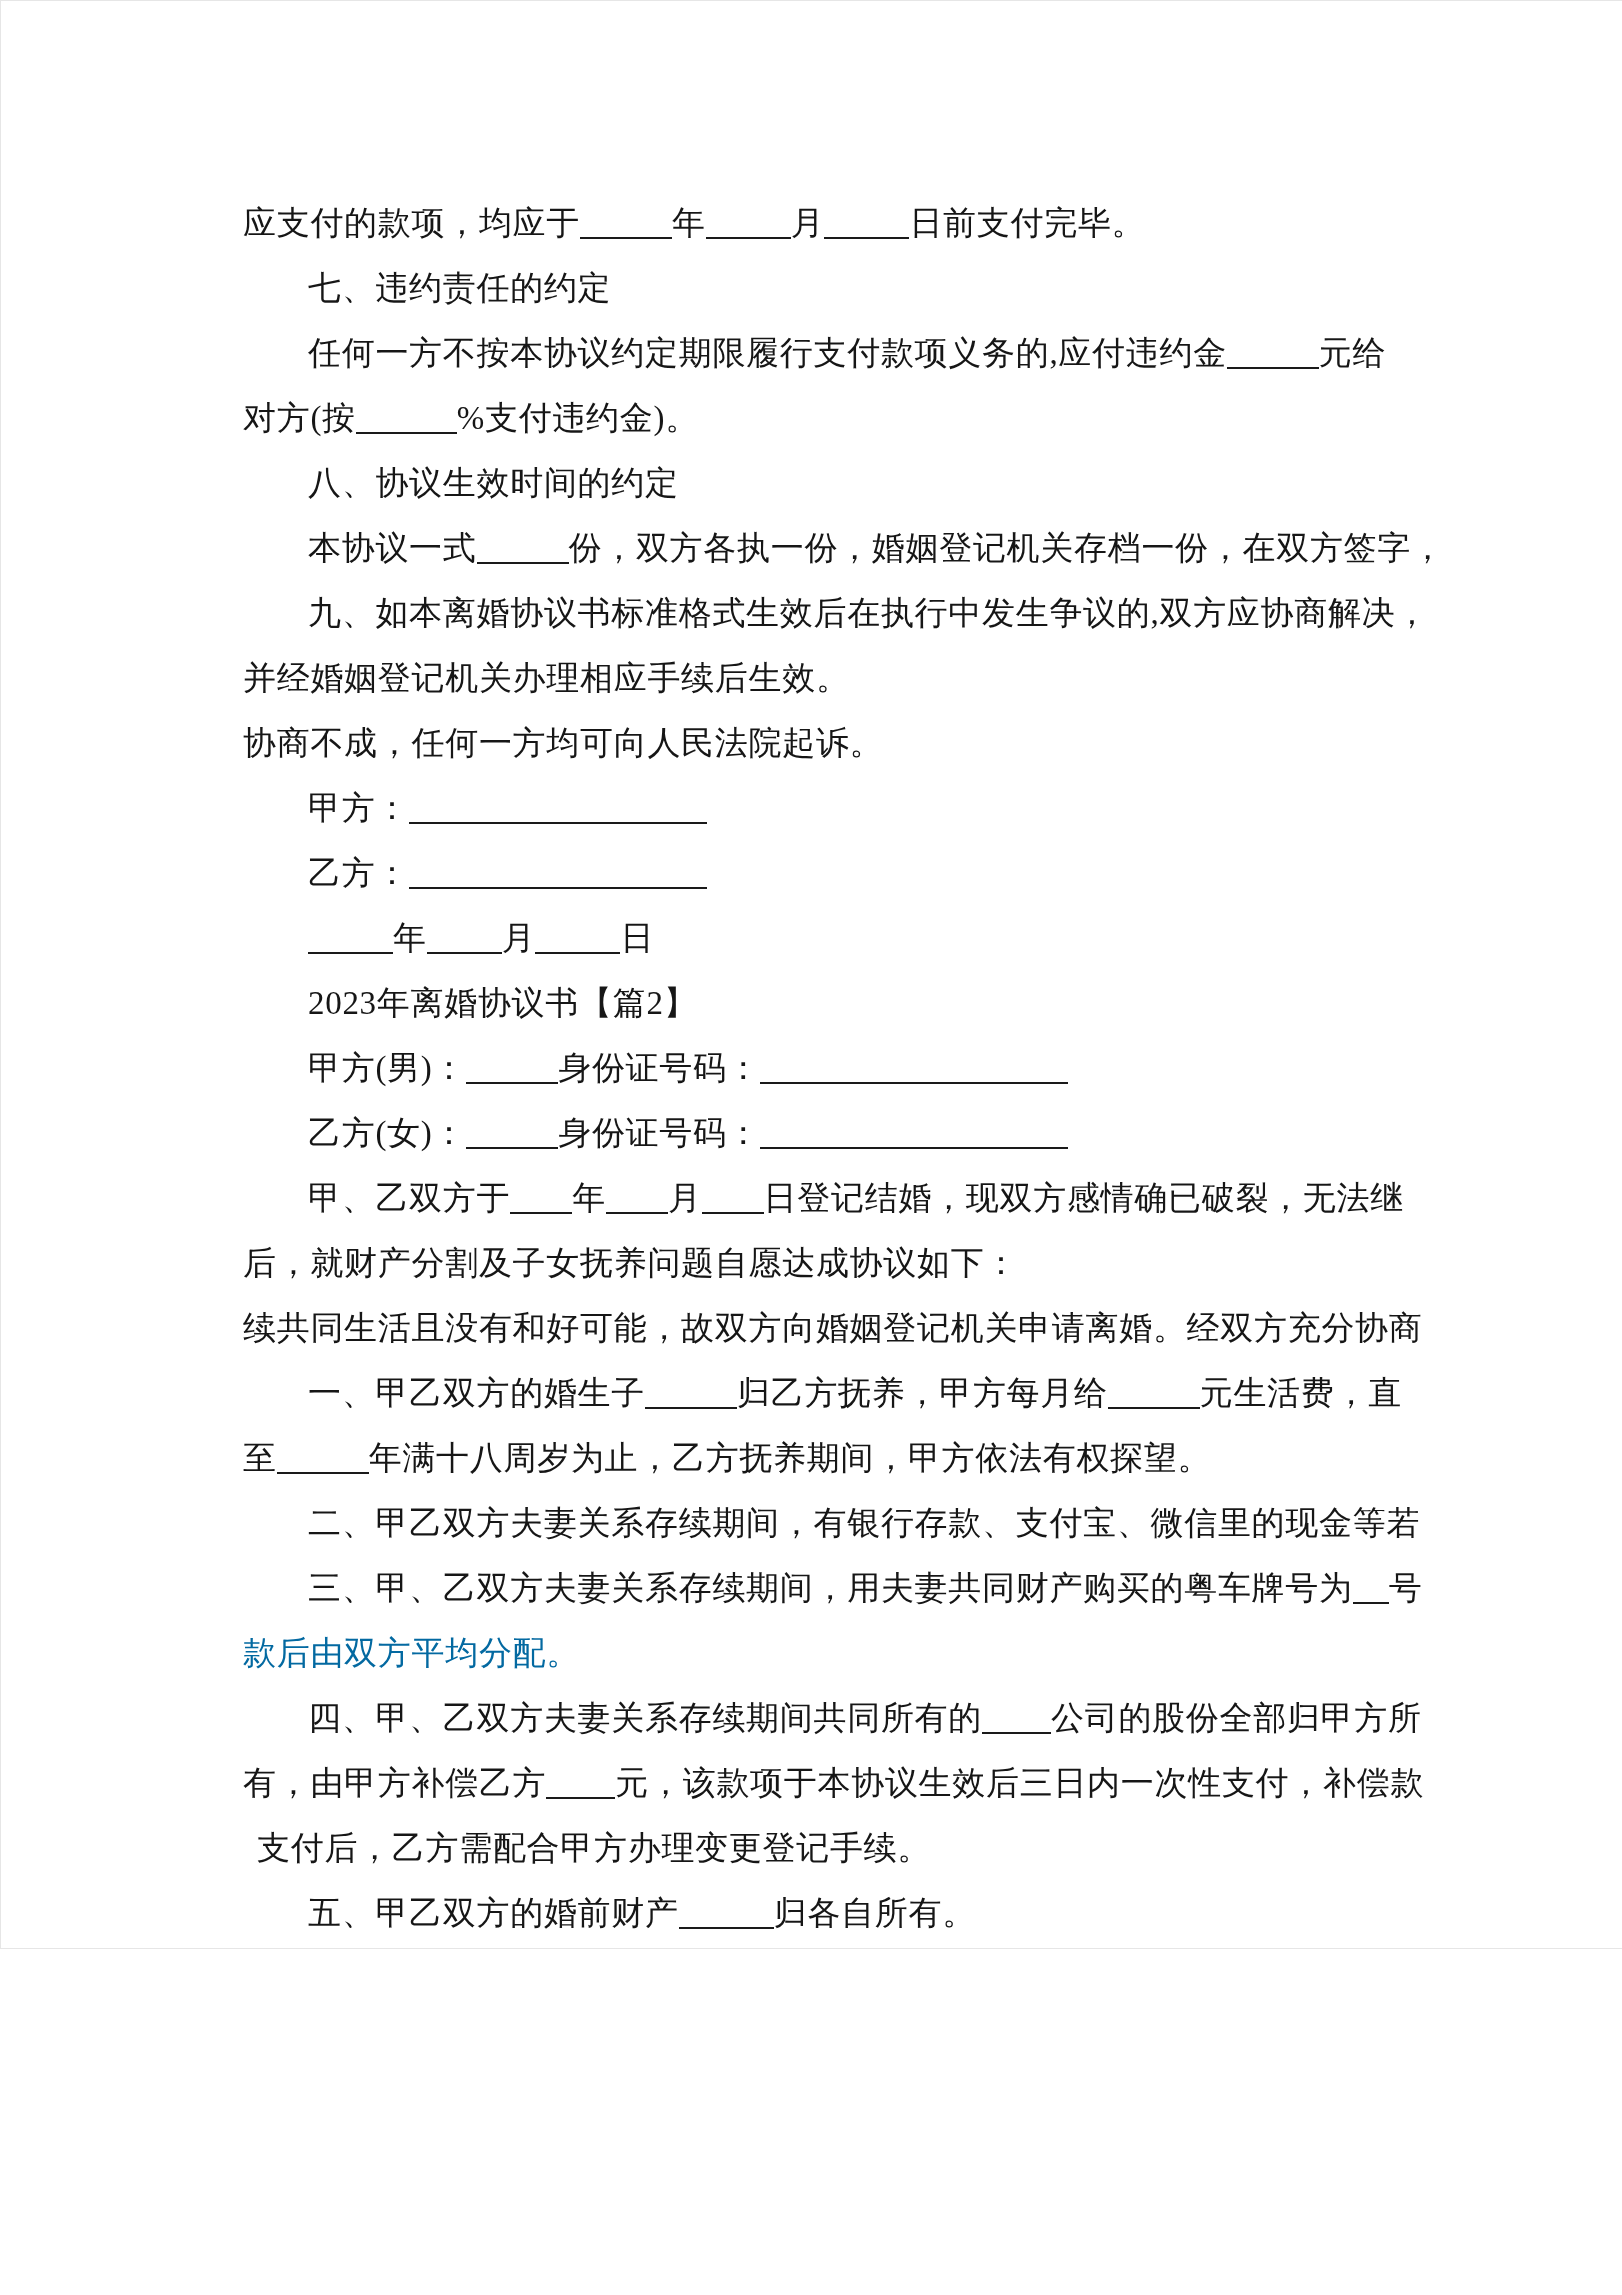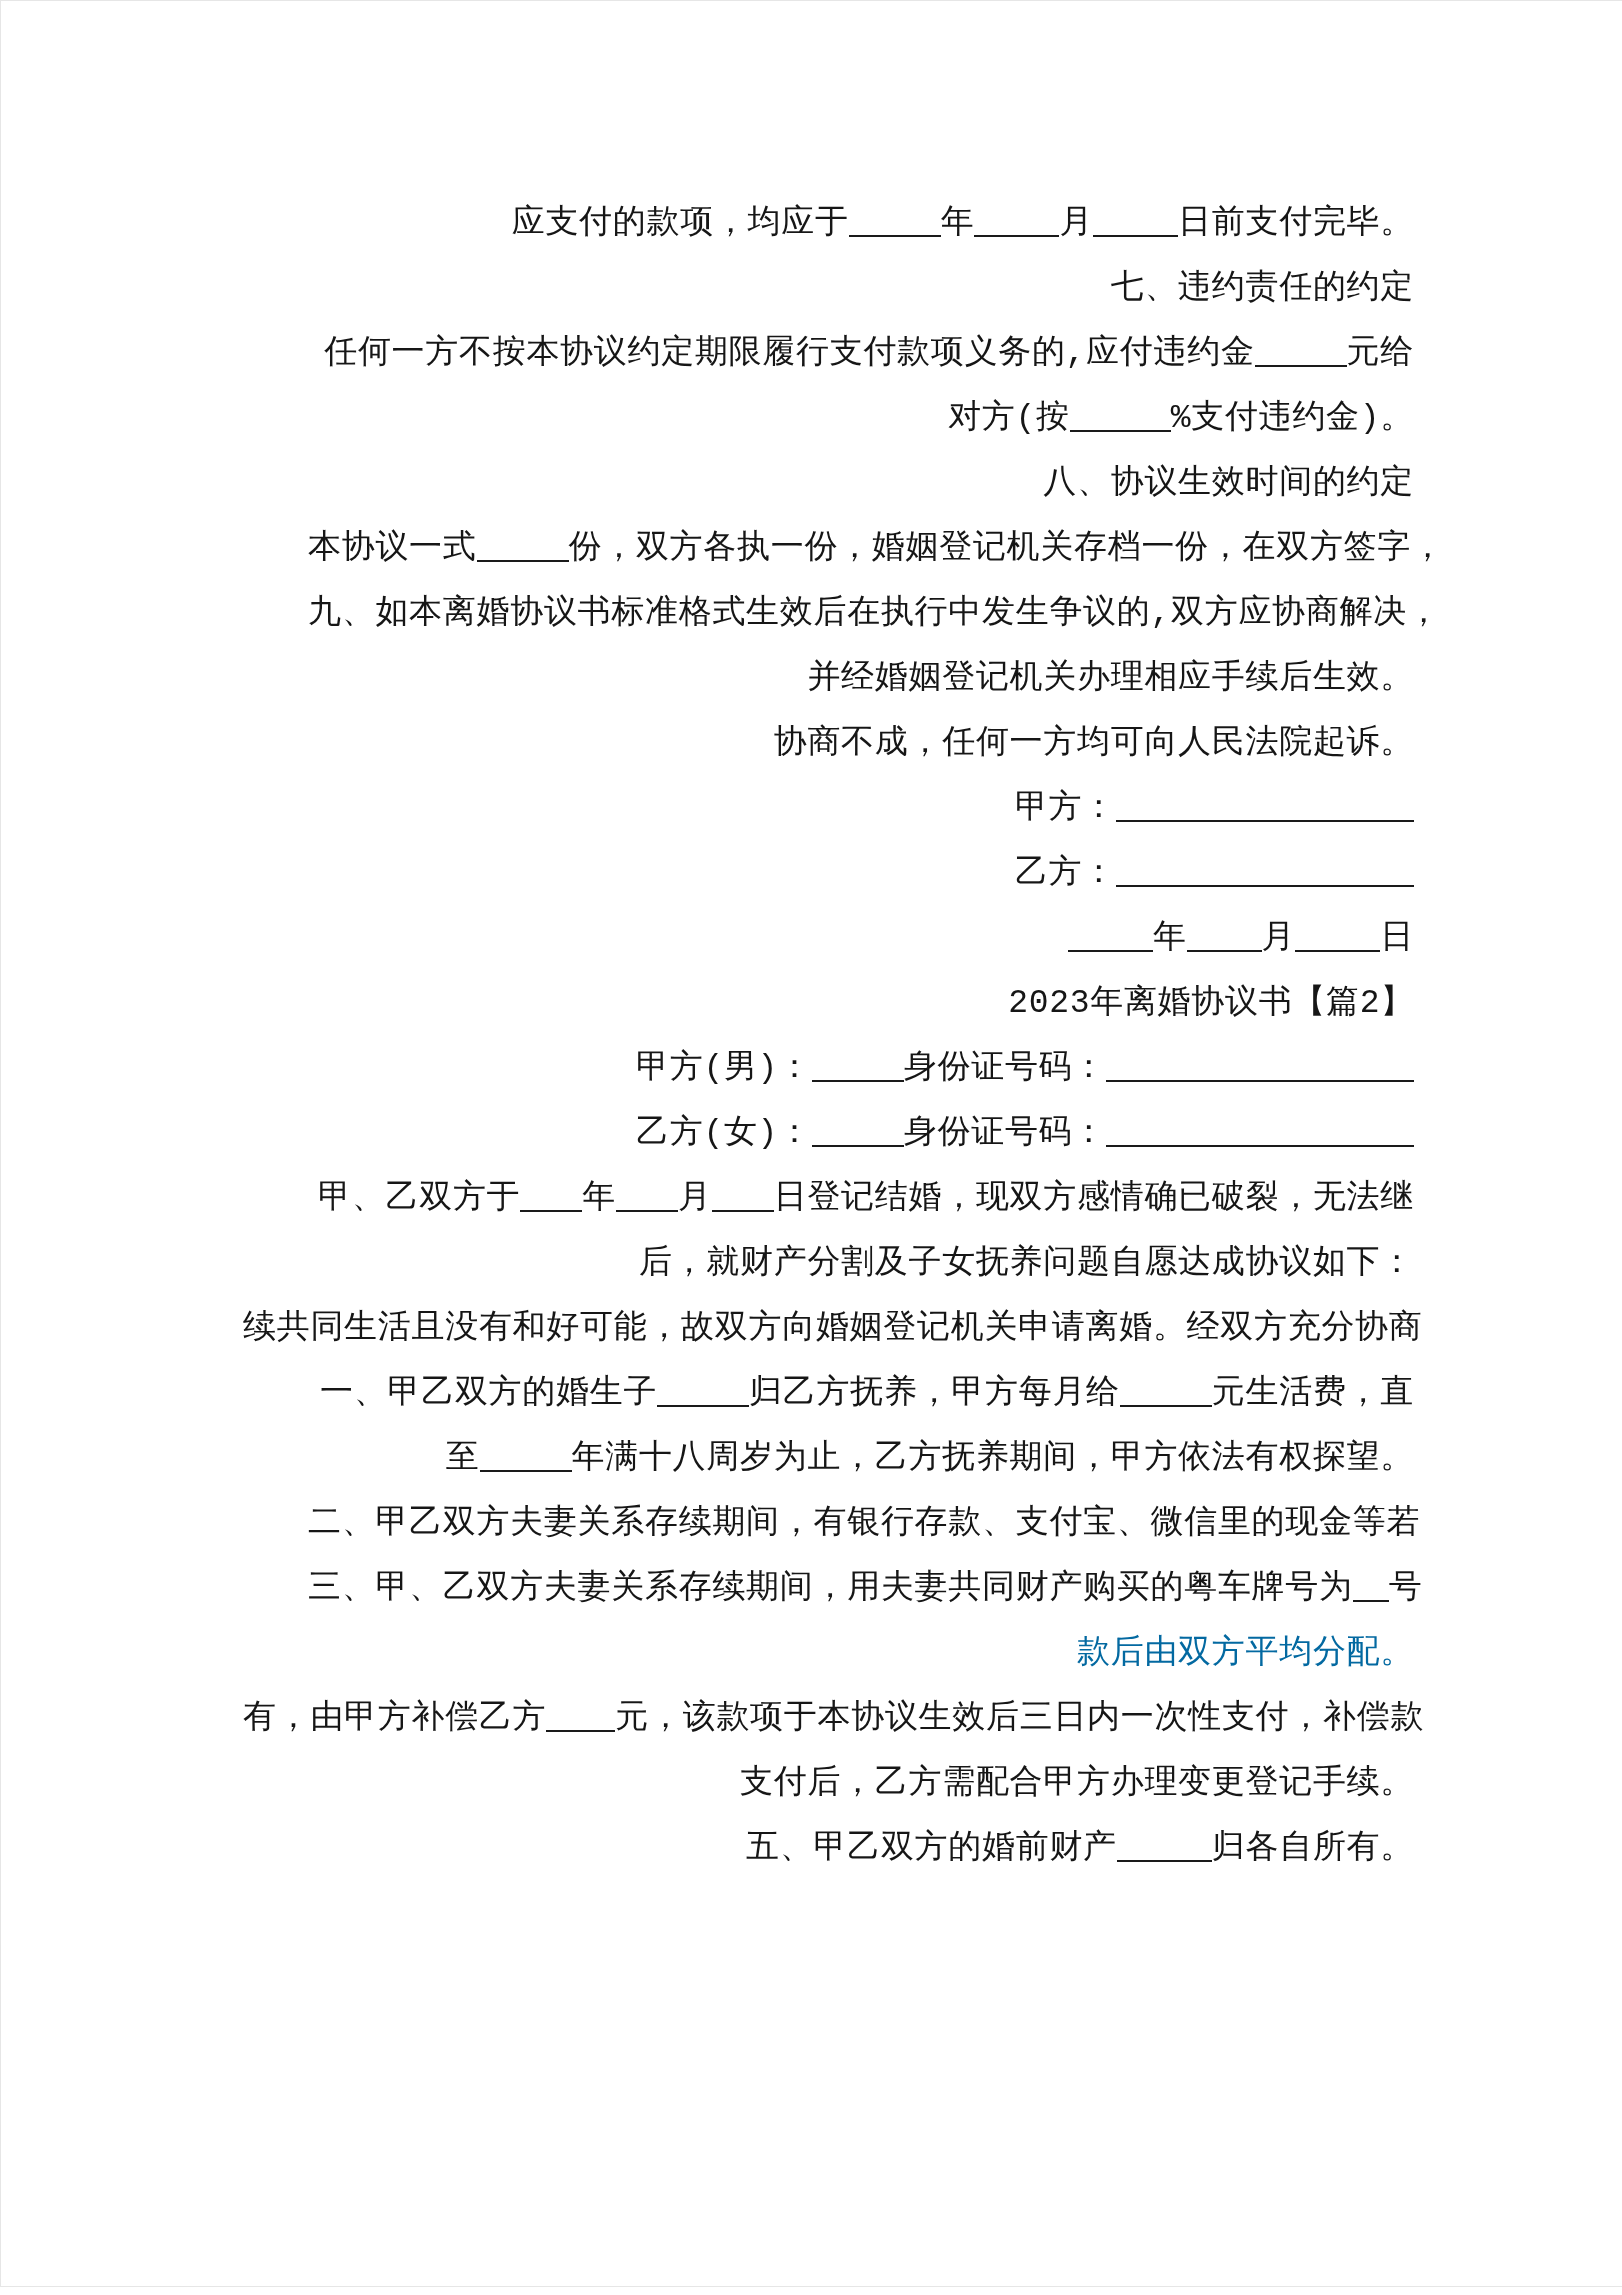--- a/index.html
+++ b/index.html
@@ -3,28 +3,27 @@
 <meta charset="utf-8">
 <style>
   html, body {
     margin: 0;
     padding: 0;
     background: #ffffff;
   }
   .page {
     position: relative;
     width: 1623px;
-    height: 2287px;
+    height: 1949px;
     background: #ffffff;
     box-sizing: border-box;
     border: 0.7px solid #e6e6e6;
     overflow: hidden;
-    font-family: Liberation Mono, monospace;
+    font-family: Liberation Serif, serif;
     color: #161616;
-    text-align: right;
   }
   .doc-body {
     position: absolute;
     left: 242px;
     top: 190px;
     width: 1171px;
   }
   .line {
     height: 65px;
     line-height: 65px;
@@ -66,18 +65,19 @@
       <div class="line indent"><span class="seg" style="color: rgb(22, 22, 22);">甲方(男)：</span><span class="blank" style="width: 92px; border-bottom-color: rgb(26, 26, 26);"></span><span class="seg" style="color: rgb(22, 22, 22);">身份证号码：</span><span class="blank" style="width: 308px; border-bottom-color: rgb(26, 26, 26);"></span></div>
       <div class="line indent"><span class="seg" style="color: rgb(22, 22, 22);">乙方(女)：</span><span class="blank" style="width: 92px; border-bottom-color: rgb(26, 26, 26);"></span><span class="seg" style="color: rgb(22, 22, 22);">身份证号码：</span><span class="blank" style="width: 308px; border-bottom-color: rgb(26, 26, 26);"></span></div>
       <div class="line indent"><span class="seg" style="color: rgb(22, 22, 22);">甲、乙双方于</span><span class="blank" style="width: 62px; border-bottom-color: rgb(26, 26, 26);"></span><span class="seg" style="color: rgb(22, 22, 22);">年</span><span class="blank" style="width: 62px; border-bottom-color: rgb(26, 26, 26);"></span><span class="seg" style="color: rgb(22, 22, 22);">月</span><span class="blank" style="width: 62px; border-bottom-color: rgb(26, 26, 26);"></span><span class="seg" style="color: rgb(22, 22, 22);">日登记结婚，现双方感情确已破裂，无法继</span></div>
       <div class="line"><span class="seg" style="color: rgb(22, 22, 22);">后，就财产分割及子女抚养问题自愿达成协议如下：</span></div>
       <div class="line"><span class="seg" style="color: rgb(22, 22, 22);">续共同生活且没有和好可能，故双方向婚姻登记机关申请离婚。经双方充分协商</span></div>
       <div class="line indent"><span class="seg" style="color: rgb(22, 22, 22);">一、甲乙双方的婚生子</span><span class="blank" style="width: 92px; border-bottom-color: rgb(26, 26, 26);"></span><span class="seg" style="color: rgb(22, 22, 22);">归乙方抚养，甲方每月给</span><span class="blank" style="width: 92px; border-bottom-color: rgb(26, 26, 26);"></span><span class="seg" style="color: rgb(22, 22, 22);">元生活费，直</span></div>
       <div class="line"><span class="seg" style="color: rgb(22, 22, 22);">至</span><span class="blank" style="width: 92px; border-bottom-color: rgb(26, 26, 26);"></span><span class="seg" style="color: rgb(22, 22, 22);">年满十八周岁为止，乙方抚养期间，甲方依法有权探望。</span></div>
       <div class="line indent"><span class="seg" style="color: rgb(22, 22, 22);">二、甲乙双方夫妻关系存续期间，有银行存款、支付宝、微信里的现金等若</span></div>
       <div class="line indent"><span class="seg" style="color: rgb(22, 22, 22);">三、甲、乙双方夫妻关系存续期间，用夫妻共同财产购买的粤车牌号为</span><span class="blank" style="width: 36px; border-bottom-color: rgb(26, 26, 26);"></span><span class="seg" style="color: rgb(22, 22, 22);">号</span></div>
       <div class="line"><span class="seg" style="color: #0369a1; margin-top: 39px;">款后由双方平均分配。</span></div>
+      <div class="line indent"><span class="seg" style="color: rgb(22, 22, 22);">四、甲、乙双方夫妻关系存续期间共同所有的</span><span class="blank" style="width: 69px; border-bottom-color: rgb(26, 26, 26);"></span><span class="seg" style="color: rgb(22, 22, 22);">公司的股份全部归甲方所</span></div>
       <div class="line"><span class="seg" style="color: rgb(22, 22, 22);">有，由甲方补偿乙方</span><span class="blank" style="width: 69px; border-bottom-color: rgb(26, 26, 26);"></span><span class="seg" style="color: rgb(22, 22, 22);">元，该款项于本协议生效后三日内一次性支付，补偿款</span></div>
       <div class="line"><span class="seg" style="color: rgb(22, 22, 22); margin-left: 14px;">支付后，乙方需配合甲方办理变更登记手续。</span></div>
       <div class="line indent"><span class="seg" style="color: rgb(22, 22, 22);">五、甲乙双方的婚前财产</span><span class="blank" style="width: 95px; border-bottom-color: rgb(26, 26, 26);"></span><span class="seg" style="color: rgb(22, 22, 22);">归各自所有。</span></div>
     </div>
 </div>
 
 
 </body></html>

